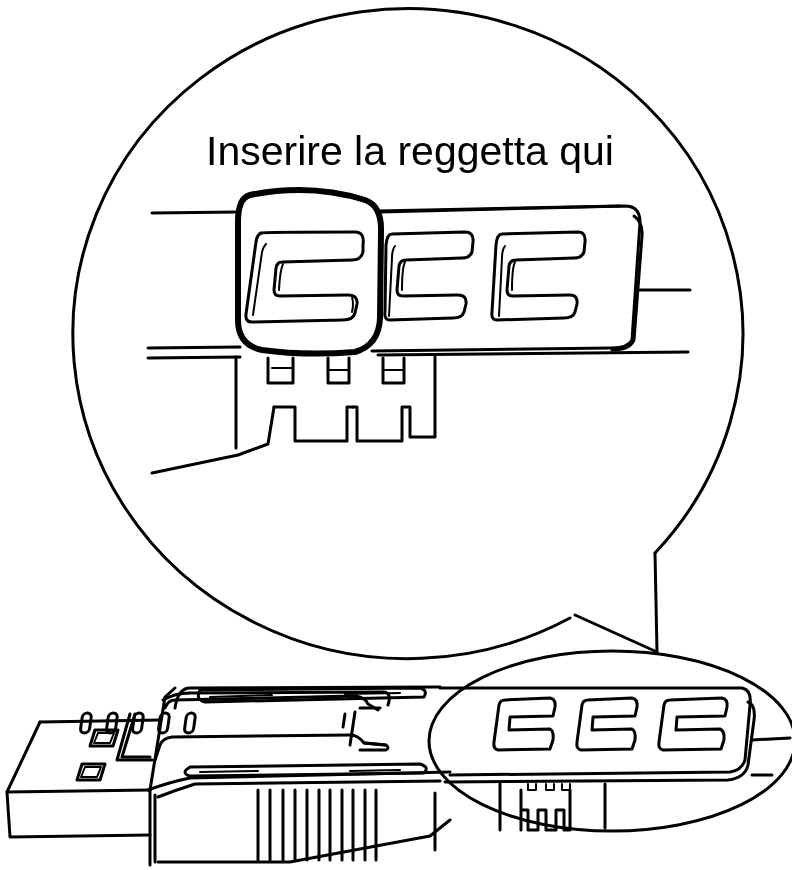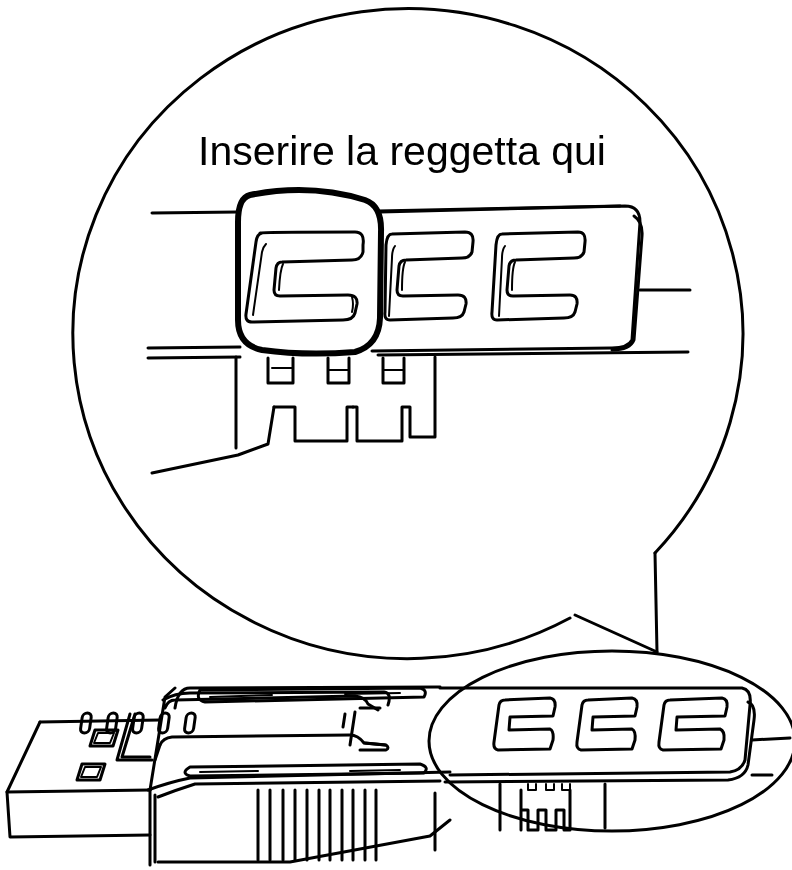--- a/index.html
+++ b/index.html
@@ -1,20 +1,20 @@
 <!DOCTYPE html>
 <html><head>
   <meta charset="utf-8">
   <style>
     html, body { margin: 0; padding: 0; background: #ffffff; }
     body { width: 792px; height: 870px; position: relative; overflow: hidden; }
     #canvas { position: absolute; left: 0; top: 0; }
     .label {
       position: absolute;
-      left: 142px; top: 128px; width: 520px;
+      left: 150px; top: 128px; width: 520px;
       text-align: center;
       font-family: "Liberation Sans", sans-serif;
       font-size: 41px;
       color: #000;
       letter-spacing: 0px;
       white-space: nowrap;
     }
     svg .ln { fill: none; stroke: #000; stroke-width: 3; stroke-linecap: round; stroke-linejoin: round; }
     svg .thin { fill: none; stroke: #000; stroke-width: 2; stroke-linecap: round; stroke-linejoin: round; }
     svg .bold { fill: none; stroke: #000; stroke-width: 6; stroke-linejoin: round; }

